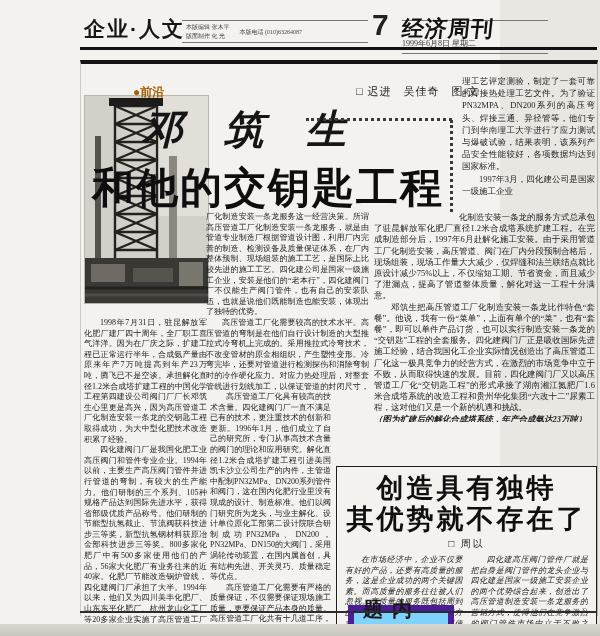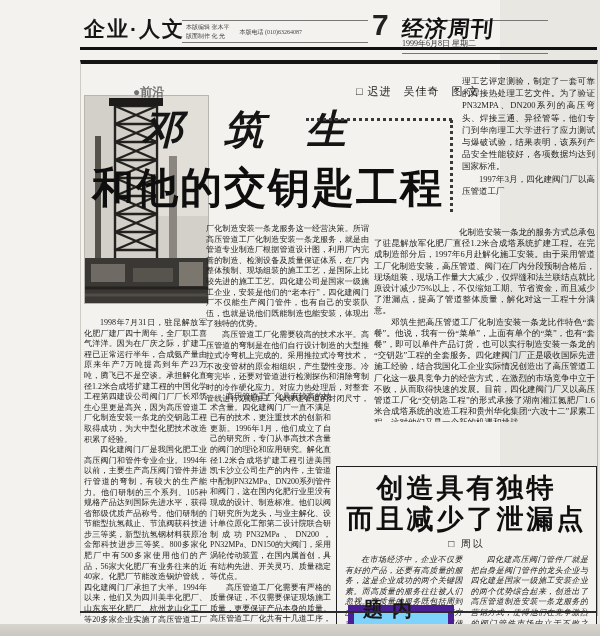--- a/index.html
+++ b/index.html
@@ -19,33 +19,33 @@
     font-size:8px;color:#333;text-align:left;padding:17px 0 4px;}
   .publication{font-family:"Liberation Sans",sans-serif;font-weight:bold;
     font-size:22px;letter-spacing:1px;color:#111;transform:skewX(-6deg);}
   .masthead-rule{background:#111;height:3px;}
 
   
   .frame{border-top:4px solid #151515;border-right:1px solid #b5b2ac;border-left:1px solid #cfccc6;}
   .bottom-rule{background:#2c2c2c;height:2px;}
   .page-edge{background:linear-gradient(#d9d6d0,#c9c6c0);}
 
-  .col-tag{font-family:"Liberation Sans",sans-serif;font-weight:bold;font-size:12px;color:#737373;}
+  .col-tag{font-family:"Liberation Sans",sans-serif;font-weight:bold;font-size:12px;color:#a16207;}
   .byline{font-size:11px;color:#222;letter-spacing:1px;}
   .title-script{font-family:"Liberation Serif",serif;font-style:italic;font-weight:bold;
     font-size:40px;letter-spacing:16px;color:#151515;}
   .title-main{font-family:"Liberation Sans","DejaVu Sans",sans-serif;font-weight:bold;
     font-size:42px;letter-spacing:2px;color:#0e0e0e;white-space:nowrap;text-align:right;}
   .dot-h{border-top:3px dotted #3a3a3a;}
   .dot-v{border-left:3px dotted #3a3a3a;}
 
   .col{font-size:8px;line-height:10.6px;text-align:justify;overflow:hidden;color:#1d1d1d;}
   .col p{margin:0;text-indent:2em;}
   .col p.cont{text-indent:0;}
-  .col p.deep-indent{text-indent:10em;margin-top:15px;}
+  .col p.deep-indent{text-indent:10em;}
   .caption{font-weight:bold;font-style:italic;text-indent:0 !important;}
 
   
   .box{border:1px solid #1e1e1e;background:#f4f2ee;}
   .box-title{font-family:"Liberation Sans",sans-serif;font-weight:bold;text-align:center;
     font-size:27px;letter-spacing:3px;line-height:31px;color:#0f0f0f;}
   .box-author{font-size:10px;text-align:center;letter-spacing:2px;margin-top:2px;color:#222;}
   .box-cols{display:flex;gap:8px;padding:4px 8px 6px;}
   .box-col{flex:1;font-size:8px;line-height:10.6px;text-align:justify;
     font-style:italic;overflow:hidden;}
@@ -128,28 +128,28 @@
 
   <div class="abs col-tag" style="left:133px;top:84px;">●前沿</div>
   <div class="abs byline" style="left:356px;top:84px;">□ 迟进　吴佳奇　图/文</div>
 
   <div class="abs title-script" style="left:142px;top:102px;">邓 筑 生</div>
   <div class="abs dot-h" style="left:306px;top:118px;width:146px;"></div>
   <div class="abs dot-v" style="left:450px;top:120px;height:92px;"></div>
 
   <div class="abs title-main" style="left:92px;top:160px;">和他的交钥匙工程</div>
 
-  <div class="abs col" style="left:206px;top:224px;width:163px;height:180px;">
+  <div class="abs col" style="left:206px;top:212px;width:163px;height:180px;">
     <p class="cont">厂化制造安装一条龙服务这一经营决策。所谓高压管道工厂化制造安装一条龙服务，就是由管道专业制造厂根据管道设计图，利用厂内完善的制造、检测设备及质量保证体系，在厂内整体预制、现场组装的施工工艺，是国际上比较先进的施工工艺。四化建公司是国家一级施工企业，安装是他们的“老本行”，四化建阀门厂不仅能生产阀门管件，也有自己的安装队伍，也就是说他们既能制造也能安装，体现出了独特的优势。</p>
     <p>高压管道工厂化需要较高的技术水平。高压管道的弯制是在他们自行设计制造的大型推拉式冷弯机上完成的。采用推拉式冷弯技术，不改变管材的原金相组织，产生塑性变形。冷弯完毕，还要对管道进行检测探伤和消除弯制时的冷作硬化应力。对应力热处理后，对整套管线进行划线加工，以保证管道的封闭尺寸，然后进行模拟组装。由于考虑管道在设计、制造与现场实际尺寸的误差以及为方便运输，必须在管道三维方向设置1~2个现场补偿点，还要把热处理后的反弹因素考虑进去，这是高压管道工厂化中的几个关键点，是他们的技术秘诀。</p>
   </div>
 
   <div class="abs col" style="left:462px;top:75px;width:133px;height:134px;line-height:12.2px;font-size:8.5px;">
     <p class="cont">理工艺评定测验，制定了一套可靠的焊接热处理工艺文件。为了验证PN32MPA、DN200系列的高压弯头、焊接三通、异径管等，他们专门到华南理工大学进行了应力测试与爆破试验，结果表明，该系列产品安全性能较好，各项数据均达到国家标准。</p>
-    <p>1997年3月，四化建阀门厂以高压管道工厂</p>
+    <p>1997年3月，四化建公司是国家一级施工企业</p>
   </div>
 
   <div class="abs col" style="left:374px;top:212px;width:221px;height:210px;font-size:8.5px;line-height:11.2px;">
     <p class="deep-indent">化制造安装一条龙的服务方式总承包了驻昆解放军化肥厂直径1.2米合成塔系统扩建工程。在完成制造部分后，1997年6月赴解化施工安装。由于采用管道工厂化制造安装，高压管道、阀门在厂内分段预制合格后，现场组装，现场工作量大大减少，仅焊缝和法兰联结点就比原设计减少75%以上，不仅缩短工期、节省资金，而且减少了泄漏点，提高了管道整体质量，解化对这一工程十分满意。</p>
     <p>邓筑生把高压管道工厂化制造安装一条龙比作特色“套餐”。他说，我有一份“菜单”，上面有单个的“菜”，也有“套餐”，即可以单件产品订货，也可以实行制造安装一条龙的“交钥匙”工程的全套服务。四化建阀门厂正是吸收国际先进施工经验，结合我国化工企业实际情况创造出了高压管道工厂化这一极具竞争力的经营方式，在激烈的市场竞争中立于不败，从而取得快速的发展。目前，四化建阀门厂又以高压管道工厂化“交钥匙工程”的形式承接了湖南湘江氮肥厂1.6米合成塔系统的改造工程和贵州华化集团“六改十二”尿素工程，这对他们又是一个新的机遇和挑战。</p>
     <p class="caption">（图为扩建后的解化合成塔系统，年产合成氨达23万吨）</p>
   </div>
 
   <div class="abs col" style="left:84px;top:318px;width:123px;height:327px;">
     <p>1998年7月31日，驻昆解放军化肥厂建厂四十周年，全厂职工喜气洋洋。因为在厂庆之际，扩建工程已正常运行半年，合成氨产量由原来年产7万吨提高到年产23万吨，腾飞已不是空谈。承担解化直径1.2米合成塔扩建工程的中国化学工程第四建设公司阀门厂厂长邓筑生心里更是高兴，因为高压管道工厂化制造安装一条龙的交钥匙工程取得成功，为大中型化肥技术改造积累了经验。</p>
@@ -157,21 +157,21 @@
 
   </div>
 
   <div class="abs col" style="left:210px;top:392px;width:121px;height:241px;">
     <p>高压管道工厂化具有较高的技术含量。四化建阀门厂一直不满足已有的技术，更注重技术的创新和更新。1996年1月，他们成立了自己的研究所，专门从事高技术含量的阀门的理论和应用研究。解化直径1.2米合成塔扩建工程引进美国凯卡沙立公司生产的内件，主管道中配制PN32MPa、DN200系列管件和阀门，这在国内化肥行业里没有现成的设计、制造标准。他们以阀门研究所为龙头，与业主解化、设计单位原化工部第二设计院联合研制成功PN32MPa、DN200，PN32MPa、DN150的大阀门，采用涡轮传动装置，在国内属首创，具有结构先进、开关灵巧、质量稳定等优点。</p>
     <p>高压管道工厂化需要有严格的质量保证，不仅需要保证现场施工质量，更要保证产品本身的质量。高压管道工厂化共有十几道工序，各道工序都设置质量控制点，各项指标均与职工工资奖金挂钩，奖优罚劣。在解化工程中，为了确保直径213毫米壁厚40毫米高压管的焊接质量，四化建阀门厂进行了大量的焊接热处</p>
   </div>
 
   <div class="abs box" style="left:336px;top:426px;width:259px;height:182px;margin-top:40px;">
     <div class="box-title" style="margin-top:6px;">创造具有独特</div>
-    <div class="box-title">而且减少了泄漏点</div>
+    <div class="box-title">其优势就不存在了</div>
     <div class="box-author">□  周以</div>
     <div class="box-cols" style="height:94px;">
       <div class="box-col">
         <p>在市场经济中，企业不仅要有好的产品，还要有高质量的服务，这是企业成功的两个关键因素。而高质量的服务往往被人们忽视。高质量的服务既包括周到的售后服务，又包括好的营销方式。对于一般的营销方式，即使做得再好，别的企业也能模仿，其优势就不存在了。但是有些综合自身优势</p>
       </div>
       <div class="box-col">
         <p>四化建高压阀门管件厂就是把自身是阀门管件的龙头企业与四化建是国家一级施工安装企业的两个优势综合起来，创造出了高压管道制造安装一条龙服务的营销方式，使得他们在竞争激烈的阀门管件市场中立于不败之地。</p>
       </div>
     </div>
     <div class="topic-tag abs" style="left:11px;bottom:9px;width:106px;height:35px;">题内话</div>

